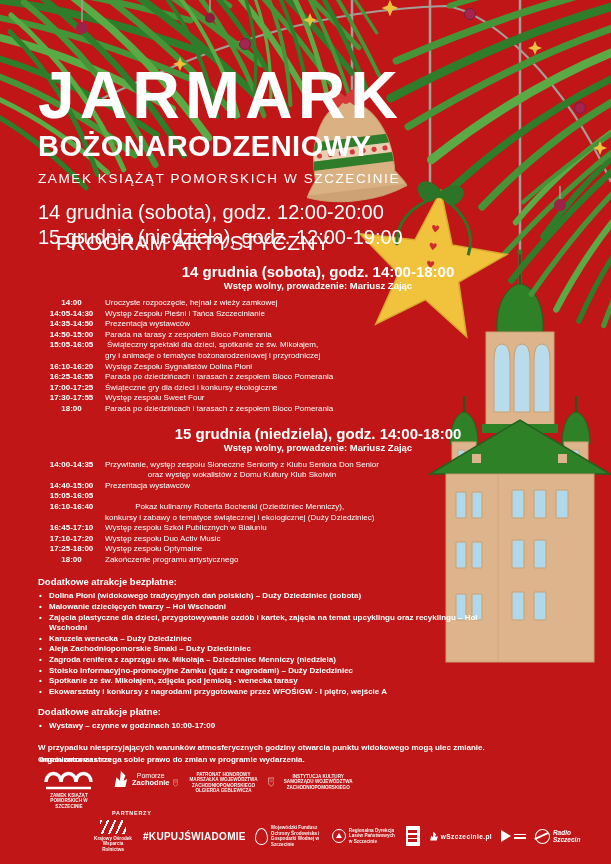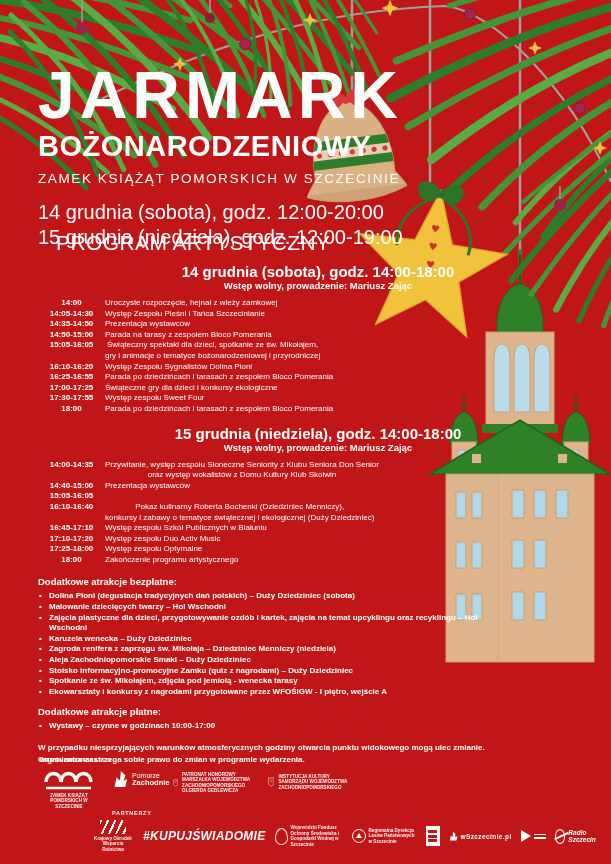--- a/index.html
+++ b/index.html
@@ -33,33 +33,33 @@
   .bullet::before { content:"•"; position:absolute; left:1px; }
   .notes { margin-top:10px; }
   .note { font-size:8px; font-weight:700; line-height:12px; white-space:nowrap; }
 
   
   .footer { position:absolute; left:40px; top:757px; width:560px; height:100px; z-index:2; }
   .f-label { position:absolute; font-size:5.5px; font-weight:700; letter-spacing:0.7px; opacity:.95; }
   #org-label { left:0; top:0; }
   #coorg-label { left:72; top:0; }
   #partners-label { left:72px; top:53px; }
-  .flogo { position:absolute; display:flex; gap:4px; align-items:center; }
+  .flogo { position:absolute; display:flex; gap:4px; align-items:center;text-align:center; }
   .flogo-text { font-size:4.6px; line-height:5.4px; font-weight:700; opacity:.95; }
   .zamek { left:0; top:10px; flex-direction:column; gap:2px; width:58px; text-align:center; }
   .pomorze { left:72px; top:12px; }
   .pomorze .wordmark1 { font-size:7px; font-weight:400; line-height:7px; }
   .pomorze .wordmark2 { font-size:7.5px; font-weight:700; line-height:8px; }
   .patron { left:133px; top:15px; width:92px; }
   .instytucja { left:228px; top:15px; width:90px; }
   .partner-row { position:absolute; left:52px; top:63px; display:flex; align-items:center; gap:9px; }
   .plogo { display:flex; align-items:center; gap:3px; }
   .plogo-col { flex-direction:column; gap:2px; text-align:center; }
   .stripes { width:26px; height:14px; background:repeating-linear-gradient(115deg,#fff 0 2px,transparent 2px 6.5px); }
-  .kupuj { font-size:12px; font-weight:700; letter-spacing:0.3px; font-style:italic; }
+  .kupuj { font-size:10px; font-weight:700; letter-spacing:0.3px; }
   .drop { width:11px; height:15px; border:1.5px solid #fff; border-radius:50% 50% 50% 50% / 62% 62% 38% 38%; }
   .roundel { width:12px; height:12px; border:1.5px solid #fff; border-radius:50%; position:relative; }
   .roundel::after { content:""; position:absolute; left:3px; top:3px; border-left:3px solid transparent; border-right:3px solid transparent; border-bottom:5px solid #fff; }
   .stackbox { width:14px; height:20px; background:#fff; display:flex; flex-direction:column; justify-content:space-evenly; padding:2px 2.5px; box-sizing:border-box; }
   .stackbox i { display:block; height:3px; background:#c01617; }
   .griffin-dot { width:9px; height:9px; background:#fff; clip-path:polygon(15% 100%,25% 45%,45% 62%,50% 0,78% 28%,70% 60%,100% 52%,88% 100%); }
   .wszcz { font-size:6.5px; font-weight:700; letter-spacing:0.4px; }
   .playtri { width:0; height:0; border-top:6px solid transparent; border-bottom:6px solid transparent; border-left:10px solid #fff; }
   .playlines { display:flex; flex-direction:column; gap:2px; }
   .playlines i { display:block; width:12px; height:1.5px; background:#fff; }
@@ -321,31 +321,31 @@
   <div class="ev">
     <div class="ev-time">18:00</div>
     <div class="ev-desc">Zakończenie programu artystycznego</div>
   </div>
 </div>
     </section>
 
     <section>
       <div class="attr-heading">Dodatkowe atrakcje bezpłatne:</div>
       <div>
-  <div class="bullet">Dolina Płoni (degustacja tradycyjnych dań polskich) – Duży Dziedziniec (sobota)</div>
+  <div class="bullet">Dolina Płoni (widokowego tradycyjnych dań polskich) – Duży Dziedziniec (sobota)</div>
 
   <div class="bullet">Malowanie dziecięcych twarzy – Hol Wschodni</div>
 
   <div class="bullet">Zajęcia plastyczne dla dzieci, przygotowywanie ozdób i kartek, zajęcia na temat upcyklingu oraz recyklingu – Hol Wschodni</div>
 
   <div class="bullet">Karuzela wenecka – Duży Dziedziniec</div>
 
+  <div class="bullet">Aleja Zachodniopomorskie Smaki – Duży Dziedziniec</div>
+
   <div class="bullet">Zagroda renifera z zaprzęgu św. Mikołaja – Dziedziniec Menniczy (niedziela)</div>
-
-  <div class="bullet">Aleja Zachodniopomorskie Smaki – Duży Dziedziniec</div>
 
   <div class="bullet">Stoisko informacyjno-promocyjne Zamku (quiz z nagrodami) – Duży Dziedziniec</div>
 
   <div class="bullet">Spotkanie ze św. Mikołajem, zdjęcia pod jemiołą - wenecka tarasy</div>
 
   <div class="bullet">Ekowarsztaty i konkursy z nagrodami przygotowane przez WFOŚiGW - I piętro, wejście A</div>
 </div>
     </section>
 
     <section>

